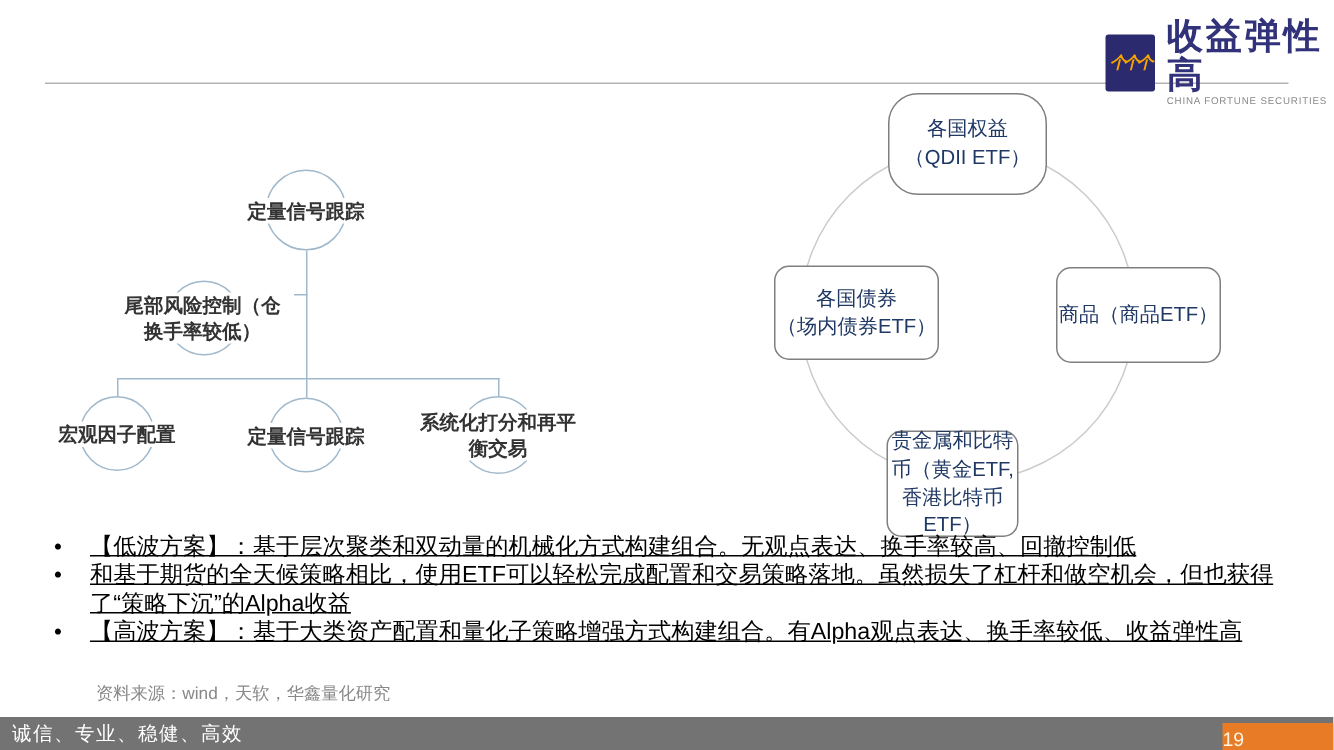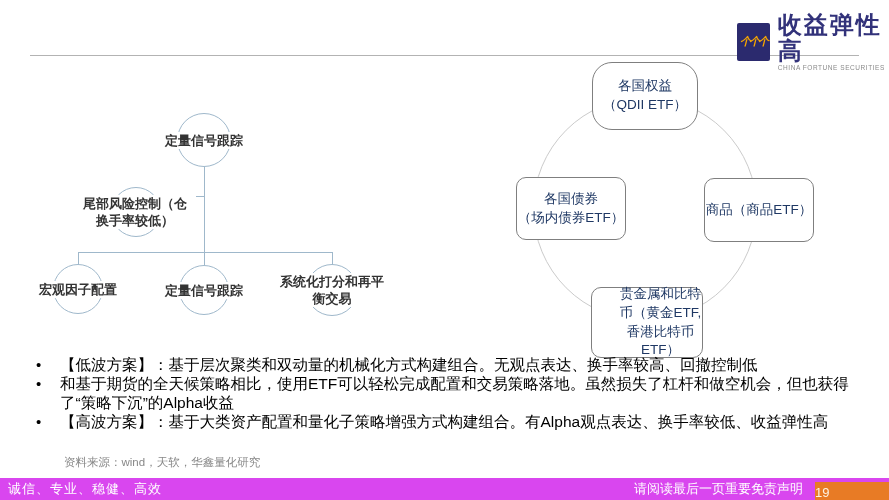--- a/index.html
+++ b/index.html
@@ -24,27 +24,27 @@
 
   
   .big-ring { position:absolute; left:533px; top:97px; width:224px; height:224px;
               border:1px solid #cbcbcb; border-radius:50%; }
   .cbox { position:absolute; background:#fff; border:1.5px solid #7f7f7f; border-radius:10px;
           display:flex; align-items:center; justify-content:center; text-align:center;
           color:#1f3864; font-size:13.5px; line-height:1.4; white-space:pre-line; }
 
   
   .bullets { position:absolute; left:30px; top:355px; width:846px; list-style:none; }
-  .bullets li { position:relative; padding-left:30px; font-size:15.5px; line-height:19px; color:#000; }
+  .bullets li { position:relative; padding-left:30px; font-size:15.5px; line-height:19px; color:#000;text-decoration:underline; }
   .bullets li::before { content:"•"; position:absolute; left:6px; top:0; font-size:15px; color:#000; }
 
   .source { position:absolute; left:32px; top:455px; font-size:11.5px; color:#888888;margin-left:32px; }
 
   
-  .footer { position:absolute; left:0; bottom:0; width:889px; height:22px; background:#d946ef; }
+  .footer { position:absolute; left:0; bottom:0; width:889px; height:22px; background:#737373; }
   .footer-left { position:absolute; left:8px; top:0; line-height:22px; font-size:13px; color:#fff; letter-spacing:1px; }
   .footer-disclaimer { position:absolute; right:86px; top:0; line-height:22px; font-size:13px; color:#fff; }
   .footer-page { position:absolute; right:0; top:4px; width:74px; height:22px; background:#e87b25;
                  color:#fdf3e3; font-size:13px; line-height:22px; text-align:left; }
 </style>
 </head>
 <body>
 
 <div class="slide">
 
@@ -82,32 +82,31 @@
 衡交易</div>
   </div>
 
   <div>
     <div class="big-ring"></div>
     <div class="cbox" style="left:592px; top:62px; width:106px; height:68px;border-radius:20px;">各国权益
 （QDII ETF）</div>
     <div class="cbox" style="left:477px; top:177px; width:110px; height:63px;margin-left:39px;">各国债券
 （场内债券ETF）</div>
     <div class="cbox" style="left:704px; top:178px; width:110px; height:64px;">商品（商品ETF）</div>
-    <div class="cbox" style="left:591px; top:287px; width:112px; height:71px;padding-left:27px;">贵金属和比特
+    <div class="cbox" style="left:591px; top:287px; width:88px; height:71px;">贵金属和比特
 币（黄金ETF,
 香港比特币ETF）</div>
   </div>
 
   <ul class="bullets">
     <li>【低波方案】：基于层次聚类和双动量的机械化方式构建组合。无观点表达、换手率较高、回撤控制低</li>
     <li>和基于期货的全天候策略相比，使用ETF可以轻松完成配置和交易策略落地。虽然损失了杠杆和做空机会，但也获得了“策略下沉”的Alpha收益</li>
     <li>【高波方案】：基于大类资产配置和量化子策略增强方式构建组合。有Alpha观点表达、换手率较低、收益弹性高</li>
   </ul>
 
   <div class="source">资料来源：wind，天软，华鑫量化研究</div>
 
   <div class="footer">
     <div class="footer-left">诚信、专业、稳健、高效</div>
-    <div class="footer-disclaimer">请阅读最后一页重要免责声明</div>
     <div class="footer-page">19</div>
   </div>
 
 </div>
 
 </body></html>

